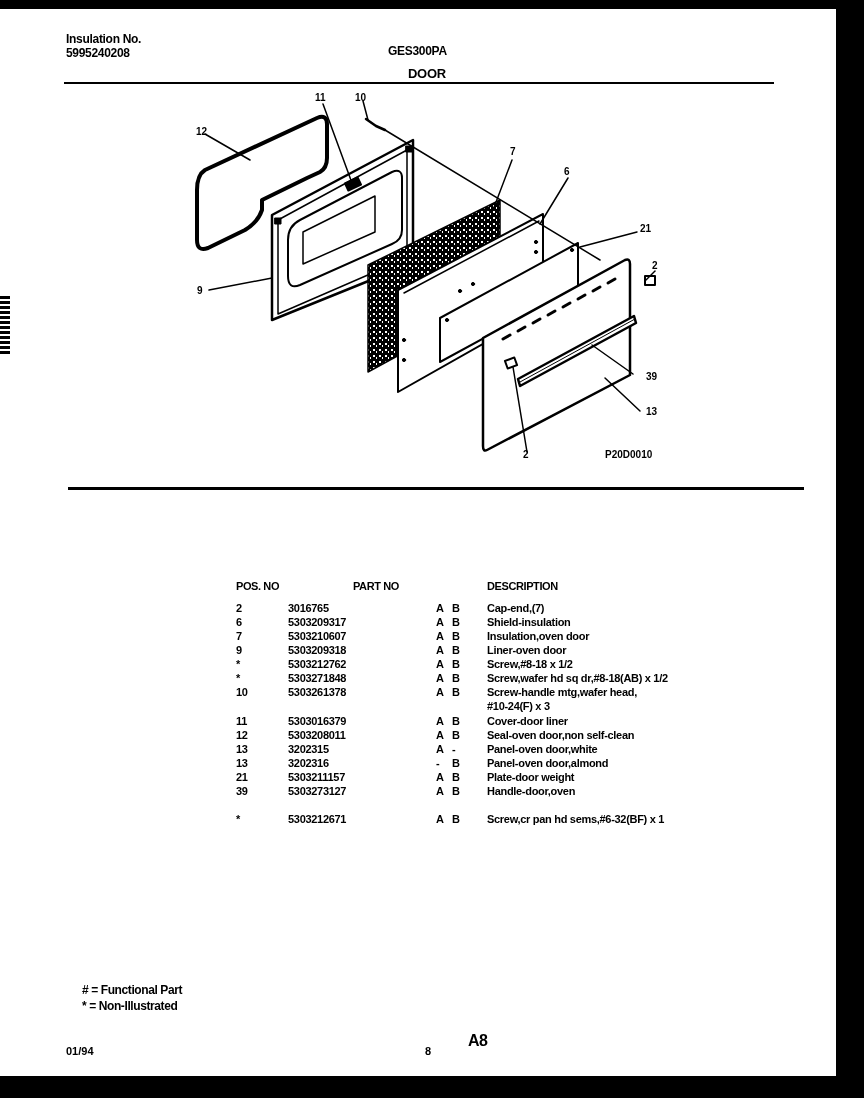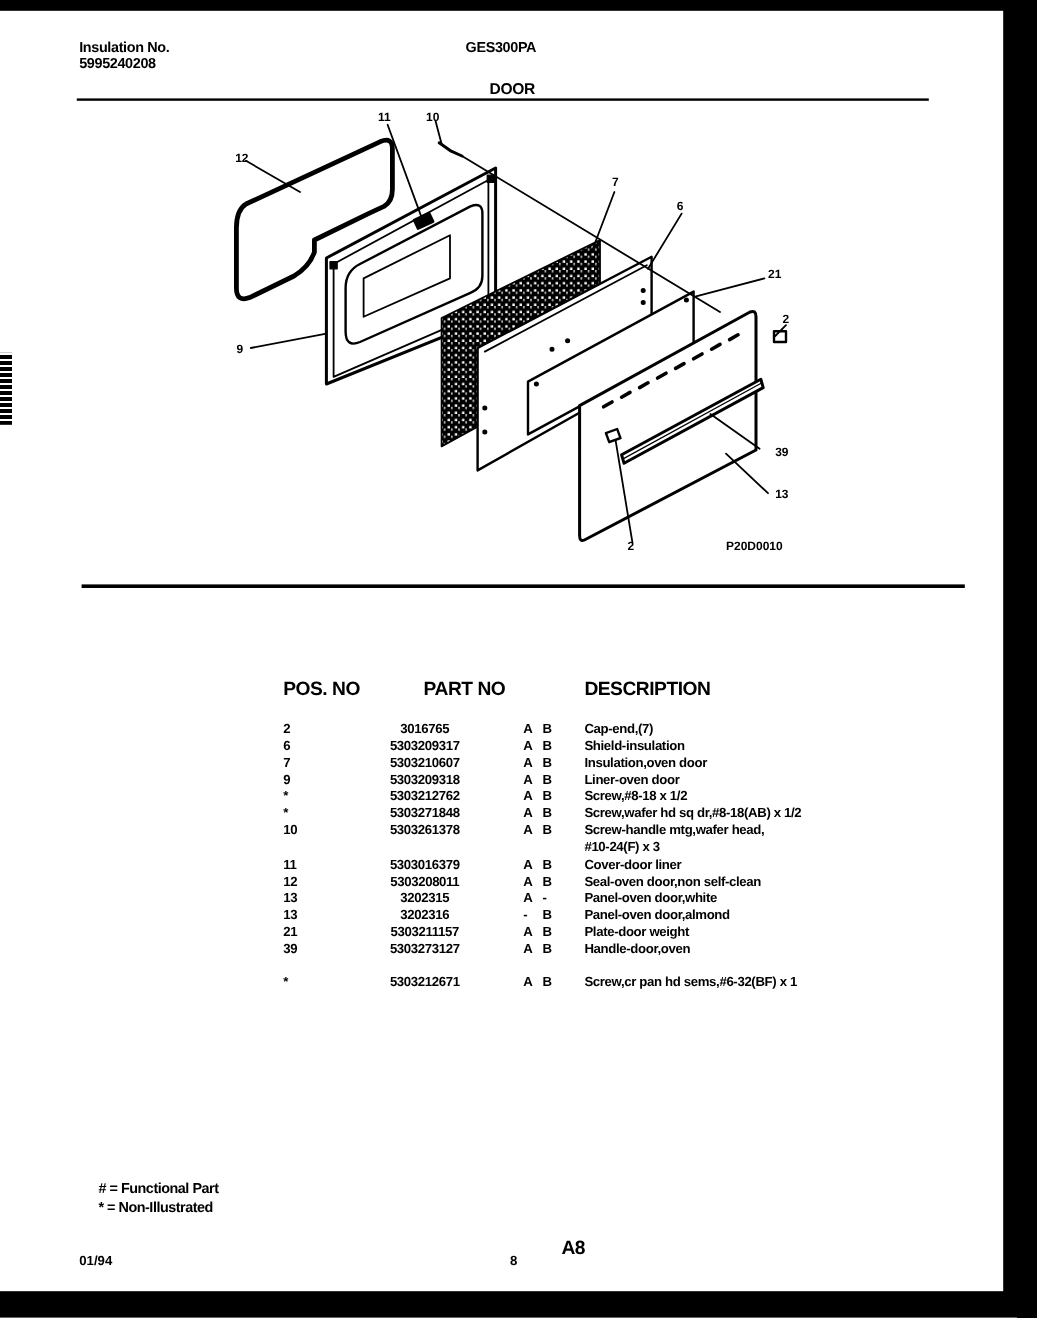--- a/index.html
+++ b/index.html
@@ -19,43 +19,43 @@
   }
   .abs { position: absolute; }
   .hdr { font-size: 12px; font-weight: bold; letter-spacing: -0.3px; line-height: 13px; }
   .hr-top { position: absolute; left: 64px; top: 73px; width: 710px; height: 2px; background: #000; }
   .hr-mid { position: absolute; left: 68px; top: 478px; width: 736px; height: 3px; background: #000; }
   .models-box {
     position: absolute; left: 138px; top: 498px; width: 564px; height: 58px;
     border: 2px solid #000;
   }
   .models-box .line { font-size: 11px; font-weight: bold; line-height: 13px; letter-spacing: -0.3px; }
-  .th { position: absolute; font-size: 16px; font-weight: bold; letter-spacing: -0.4px; top: 557px; }
+  .th { position: absolute; font-size: 11px; font-weight: bold; letter-spacing: -0.4px; top: 571px; }
   .row { position: absolute; left: 0; height: 14px; width: 836px; font-size: 11px; font-weight: bold; letter-spacing: -0.3px; line-height: 14px; }
   .c-pos { position: absolute; left: 236px; }
-  .c-part { position: absolute; left: 300px; width: 108px; text-align: center; }
+  .c-part { position: absolute; left: 288px; width: 108px; text-align: left; }
   .c-a { position: absolute; left: 436px; }
   .c-b { position: absolute; left: 452px; }
   .c-desc { position: absolute; left: 487px; white-space: nowrap; }
   .legend { font-size: 12px; font-weight: bold; letter-spacing: -0.4px; line-height: 16px; }
   .footer-date { font-size: 11px; font-weight: bold; }
   .footer-page { font-size: 11px; font-weight: bold; }
   .footer-code { font-size: 16px; font-weight: bold; letter-spacing: -0.5px; }
   .callout { font-size: 10px; font-weight: bold; font-family: "Liberation Sans", sans-serif; }
 </style>
 </head>
 <body>
 
 <div class="page">
 
   <div class="scan-strip"></div>
 
   <div class="abs hdr" style="left:66px; top:24px;">Insulation No.</div>
   <div class="abs hdr" style="left:66px; top:38px;">5995240208</div>
-  <div class="abs hdr" style="left:388px; top:24px;">GES300PA</div>
+  <div class="abs hdr" style="left:388px; top:36px;">GES300PA</div>
   <div class="abs hdr" style="left:408px; top:58px; font-size:13px;">DOOR</div>
   <div class="hr-top"></div>
 
   <svg class="abs" style="left:0; top:-9px;" width="836" height="470" viewBox="0 0 836 470">
     <defs>
       <pattern id="mesh" width="6" height="6" patternUnits="userSpaceOnUse">
         <rect width="6" height="6" fill="#000"></rect>
         <rect x="1" y="1" width="2" height="2" fill="#fff"></rect>
         <rect x="4" y="3" width="1" height="2" fill="#fff"></rect>
       </pattern>

